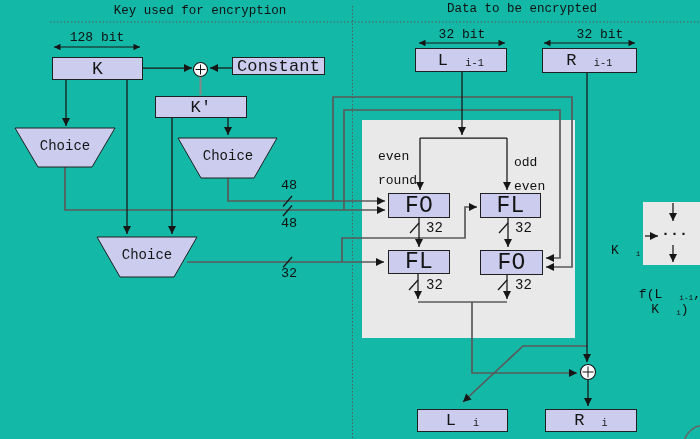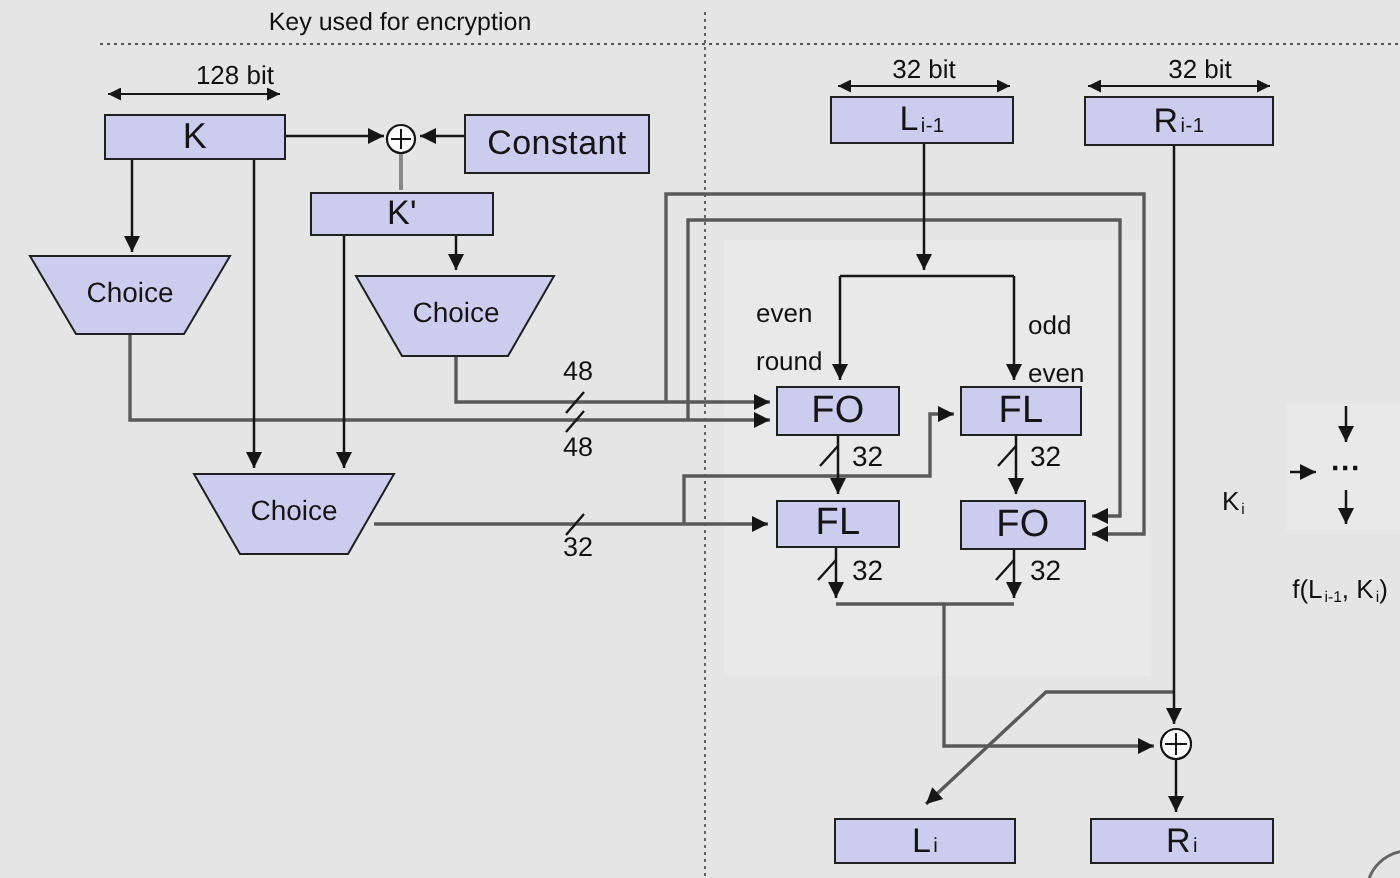--- a/index.html
+++ b/index.html
@@ -1,35 +1,35 @@
 <!DOCTYPE html>
 <html><head>
 <meta charset="utf-8">
 <style>
   html,body{margin:0;padding:0;background:#ffffff;}
   #stage{
-    position:relative;width:700px;height:439px;background:#e5e5e5;
-    font-family:Liberation Sans, sans-serif;color:#111;overflow:hidden;
+    position:relative;width:700px;height:439px;background:#14b8a6;
+    font-family:Liberation Mono, monospace;color:#111;overflow:hidden;
   }
   #wires{position:absolute;left:0;top:0;z-index:1;}
   .box{
     position:absolute;z-index:2;background:#ccccee;border:1px solid #202020;
     display:flex;align-items:center;justify-content:center;
     font-size:18px;color:#151515;box-sizing:border-box;letter-spacing:.2px;
   }
   .lbl{position:absolute;z-index:2;white-space:pre-line;color:#111;}
   .ctr{text-align:center;}
-  .sub{font-size:0.60em;position:relative;top:0.30em;margin-left:1px;text-align:center;}
+  .sub{font-size:0.60em;position:relative;top:0.30em;margin-left:17px;text-align:center;}
   .title{font-size:12.5px;}
   .bit{font-size:13px;}
   .busnum{font-size:13.5px;}
   .w32{font-size:14px;}
   .round{font-size:13px;line-height:24px;}
   .choice{font-size:14px;color:#151515;}
-  .fobox{font-size:19px;}
+  .fobox{font-size:23px;}
   .subbox{font-size:17px;}
   .mini{font-size:13px;}
 </style>
 </head>
 <body>
 
 <div id="stage">
 
   <svg id="wires" width="700" height="439" viewBox="0 0 700 439">
     <defs>
@@ -112,27 +112,28 @@
     <g fill="#ccccee" stroke="#202020" stroke-width="1">
       <polygon points="15,128 115,128 92,167 38,167"></polygon>
       <polygon points="178,138 277,138 254,178 201,178"></polygon>
       <polygon points="97,237 197,237 174,277 120,277"></polygon>
     </g>
 
     <circle cx="704" cy="446" r="20.5" fill="none" stroke="#666" stroke-width="1.5"></circle>
   </svg>
 
   <div class="lbl title ctr" style="left:100px;top:4px;width:200px;">Key used for encryption</div>
+  <div class="lbl title ctr" style="left:422px;top:2px;width:200px;">Data to be encrypted</div>
 
-  <div class="lbl bit ctr" style="left:57px;top:30px;width:80px;text-align:right;">128 bit</div>
+  <div class="lbl bit ctr" style="left:57px;top:30px;width:80px;">128 bit</div>
   <div class="lbl bit ctr" style="left:422px;top:27px;width:80px;">32 bit</div>
   <div class="lbl bit ctr" style="left:560px;top:27px;width:80px;">32 bit</div>
 
   <div class="box" style="left:52px;top:57px;width:91px;height:23px;">K</div>
-  <div class="box" style="left:232px;top:57px;width:93px;height:30px;font-size:17px;">Constant</div>
+  <div class="box" style="left:232px;top:57px;width:93px;height:18px;font-size:17px;">Constant</div>
   <div class="box" style="left:155px;top:96px;width:92px;height:22px;font-size:17px;">K'</div>
 
   <div class="lbl choice ctr" style="left:15px;top:138px;width:100px;">Choice</div>
   <div class="lbl choice ctr" style="left:178px;top:148px;width:100px;">Choice</div>
   <div class="lbl choice ctr" style="left:97px;top:247px;width:100px;">Choice</div>
 
   <div class="lbl busnum ctr" style="left:277px;top:178px;width:24px;">48</div>
   <div class="lbl busnum ctr" style="left:277px;top:216px;width:24px;">48</div>
   <div class="lbl busnum ctr" style="left:277px;top:266px;width:24px;">32</div>
 

